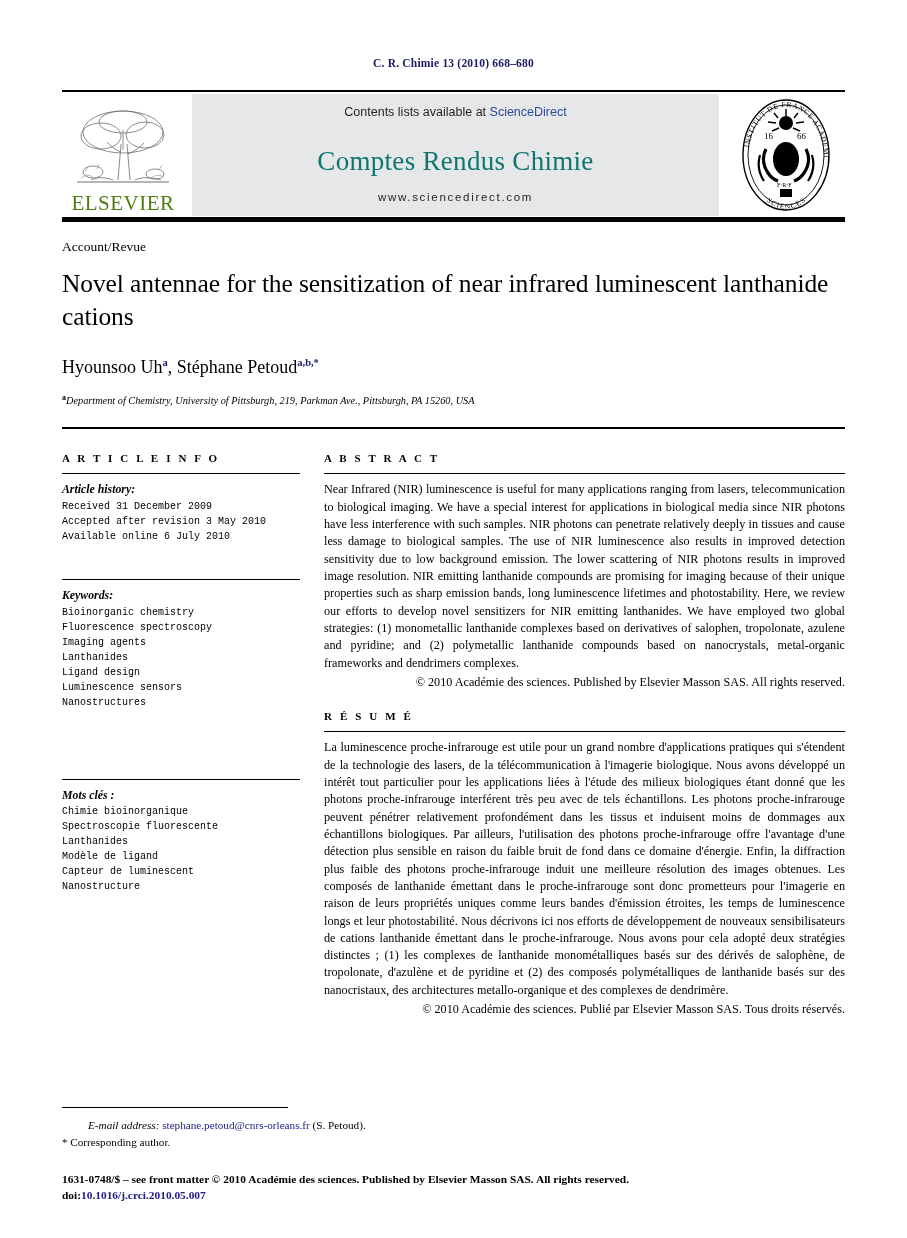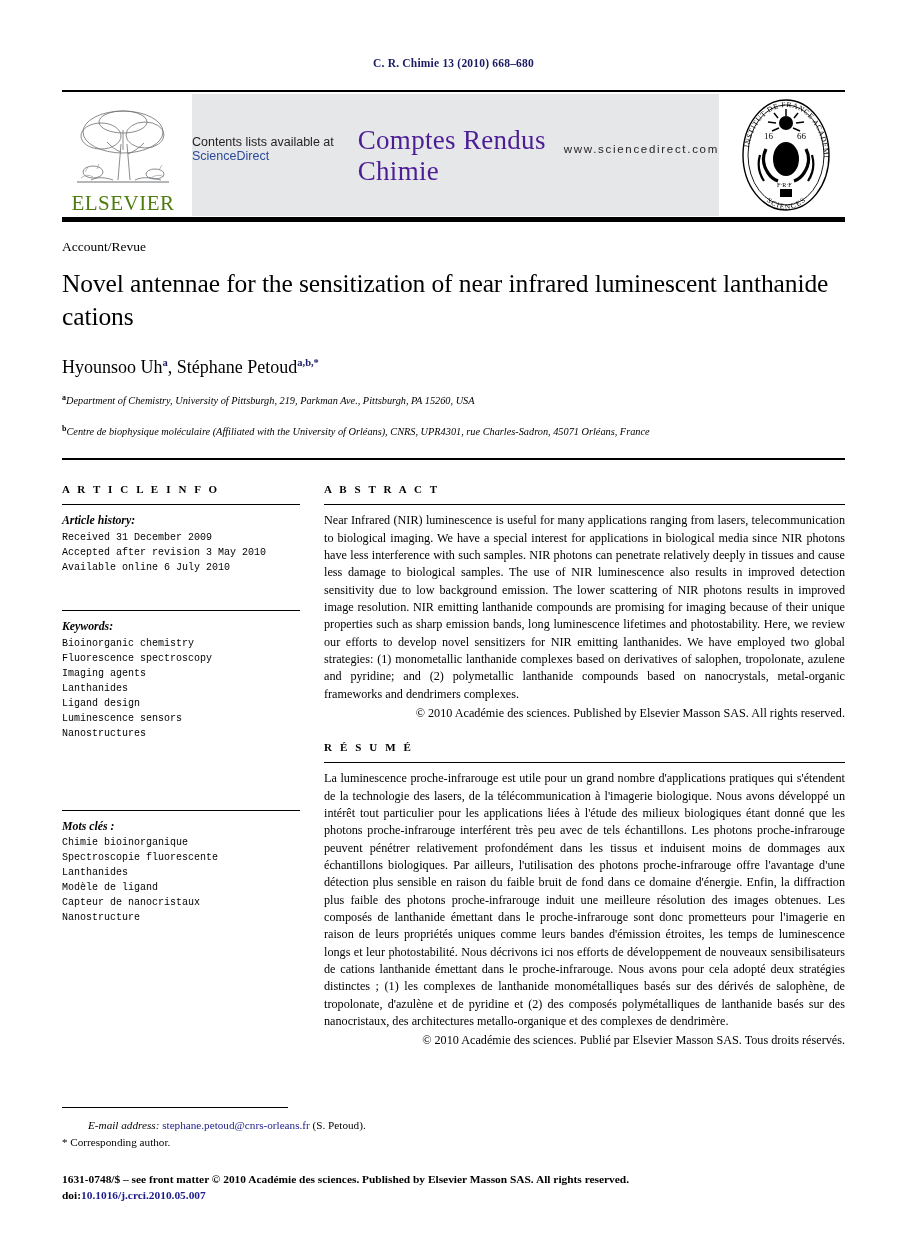--- a/index.html
+++ b/index.html
@@ -58,37 +58,38 @@
     color: #4d7c0f;
     font-size: 21px;
     letter-spacing: 0.5px;
     line-height: 1;
     margin-top: 1px;
   }
   .journal-banner {
     flex: 1 1 auto;
     background: #e6e7e8;
     display: flex;
+    flex-direction: column;
     justify-content: space-between;
     align-items: center;
-    padding: 11px 0 23px 0;
+    padding: 11px 0 13px 0;
     margin: 0 8px;
   }
   .contents-line {
     font-family: "Liberation Sans", sans-serif;
     font-size: 12.5px;
     color: #231f20;
   }
   .contents-line .sd {
     color: #2b4a9b;
   }
   .journal-title {
     font-family: "Liberation Serif", serif;
     font-size: 27px;
-    color: #4c1d95;
+    color: #0f766e;
     letter-spacing: 0.3px;
     margin-top: 13px;
   }
   .sd-url {
     font-family: "Liberation Sans", sans-serif;
     font-size: 11.5px;
     letter-spacing: 1.7px;
     color: #231f20;
   }
   .academy-seal {
@@ -319,23 +320,20 @@
 
   <h1 class="article-title" style="margin:13px 0 0 0; font-weight:normal;">Novel antennae for the sensitization of near infrared luminescent lanthanide cations</h1>
 
   <div class="authors">
     <span>Hyounsoo Uh</span><sup>a</sup><span>, </span><span>Stéphane Petoud</span><sup>a,b,*</sup>
   </div>
 
   <div class="affil">
     <sup>a</sup><span>Department of Chemistry, University of Pittsburgh, 219, Parkman Ave., Pittsburgh, PA 15260, USA</span>
   </div>
-  <div class="affil">
-    <sup>b</sup><span>Centre de biophysique moléculaire (Affiliated with the University of Orléans), CNRS, UPR4301, rue Charles-Sadron, 45071 Orléans, France</span>
-  </div>
 
   <div class="cols-rule"></div>
 
   <div class="cols">
 
     <div class="col-info">
       <div class="sec-head">A R T I C L E   I N F O</div>
       <div class="thin-rule"></div>
 
       <div class="info-label">Article history:</div>
@@ -356,21 +354,21 @@
       <div class="info-line">Nanostructures</div>
 
       <div class="info-gap" style="height:60px;"></div>
       <div class="thin-rule"></div>
 
       <div class="info-label">Mots clés :</div>
       <div class="info-line">Chimie bioinorganique</div>
       <div class="info-line">Spectroscopie fluorescente</div>
       <div class="info-line">Lanthanides</div>
       <div class="info-line">Modèle de ligand</div>
-      <div class="info-line">Capteur de nanocristaux</div>
+      <div class="info-line">Capteur de luminescent</div>
       <div class="info-line">Nanostructure</div>
     </div>
 
     <div class="col-abs">
       <div class="sec-head">A B S T R A C T</div>
       <div class="thin-rule"></div>
       <div class="abstract-text">Near Infrared (NIR) luminescence is useful for many applications ranging from lasers, telecommunication to biological imaging. We have a special interest for applications in biological media since NIR photons have less interference with such samples. NIR photons can penetrate relatively deeply in tissues and cause less damage to biological samples. The use of NIR luminescence also results in improved detection sensitivity due to low background emission. The lower scattering of NIR photons results in improved image resolution. NIR emitting lanthanide compounds are promising for imaging because of their unique properties such as sharp emission bands, long luminescence lifetimes and photostability. Here, we review our efforts to develop novel sensitizers for NIR emitting lanthanides. We have employed two global strategies: (1) monometallic lanthanide complexes based on derivatives of salophen, tropolonate, azulene and pyridine; and (2) polymetallic lanthanide compounds based on nanocrystals, metal-organic frameworks and dendrimers complexes.</div>
       <div class="copyright">© 2010 Académie des sciences. Published by Elsevier Masson SAS. All rights reserved.</div>
 
       <div class="sec-head resume-head">R É S U M É</div>

